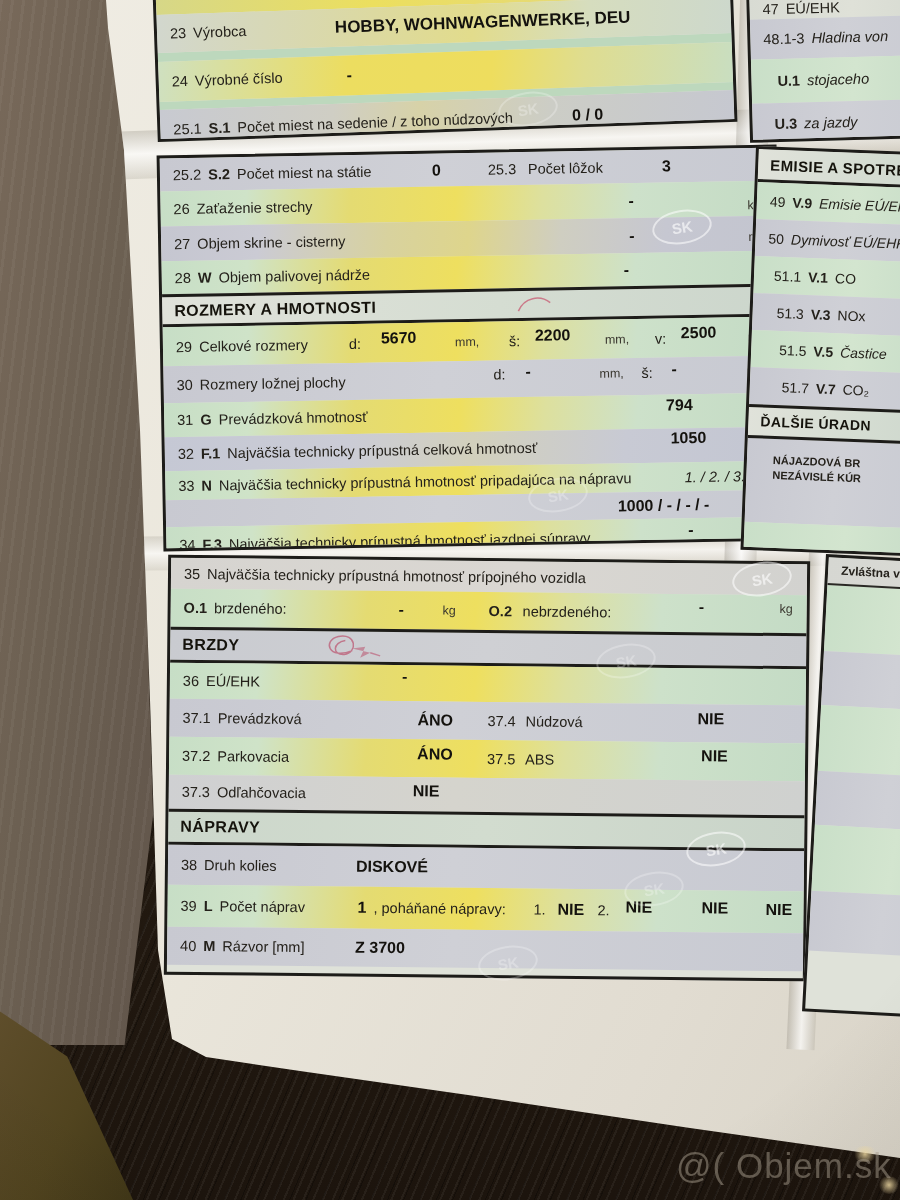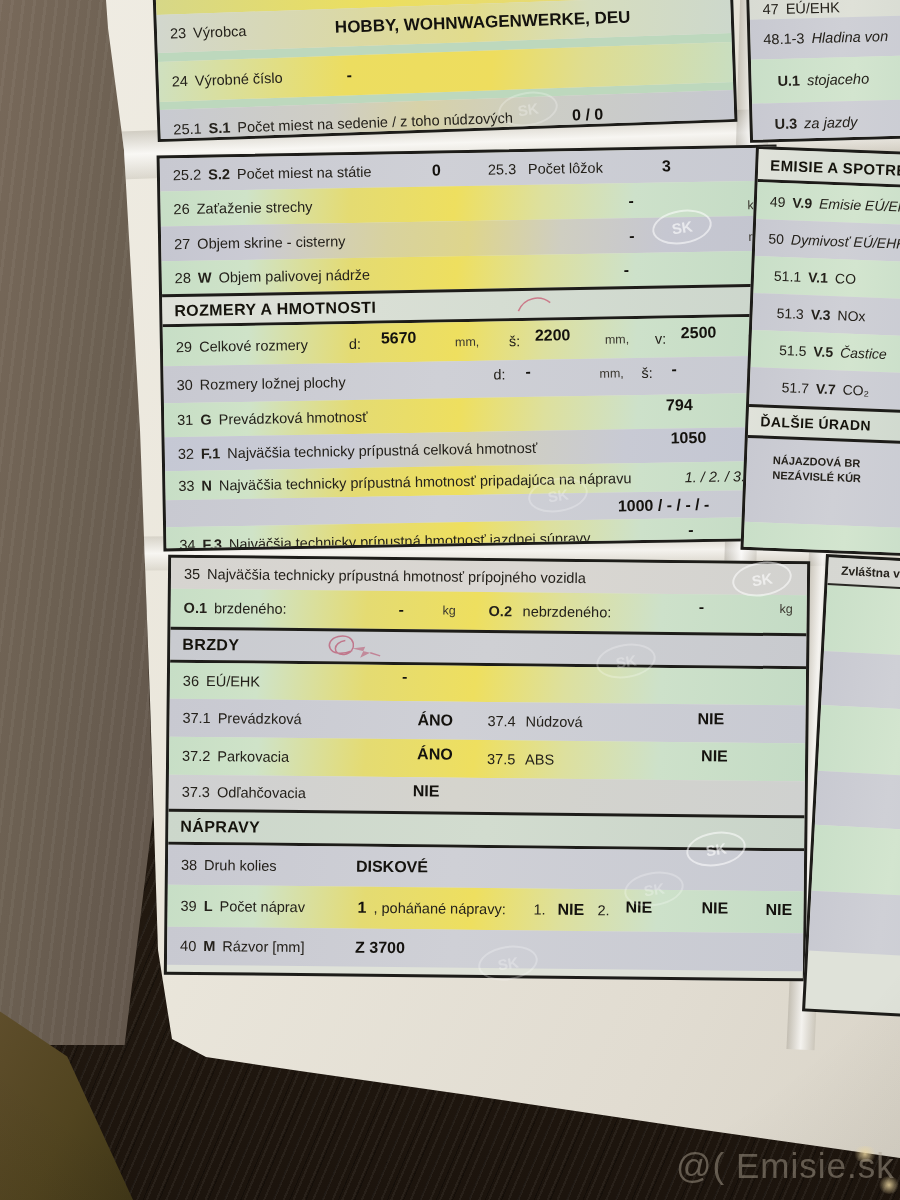--- a/index.html
+++ b/index.html
@@ -370,14 +370,14 @@
     <div class="sk-oval" style="left:686px;top:832px">SK</div>
     <div class="sk-oval sk-faint" style="left:624px;top:872px">SK</div>
     <div class="sk-oval sk-faint" style="left:478px;top:946px">SK</div>
   </div>
 
   <div class="vignette"></div>
 
   <div class="glint" style="left:852px;top:1146px;width:26px;height:16px"></div>
   <div class="glint" style="left:878px;top:1176px;width:22px;height:18px"></div>
 
-  <div class="bazos">@( Emisie.sk</div>
+  <div class="bazos">@( Objem.sk</div>
 </div>
 
 </body></html>

